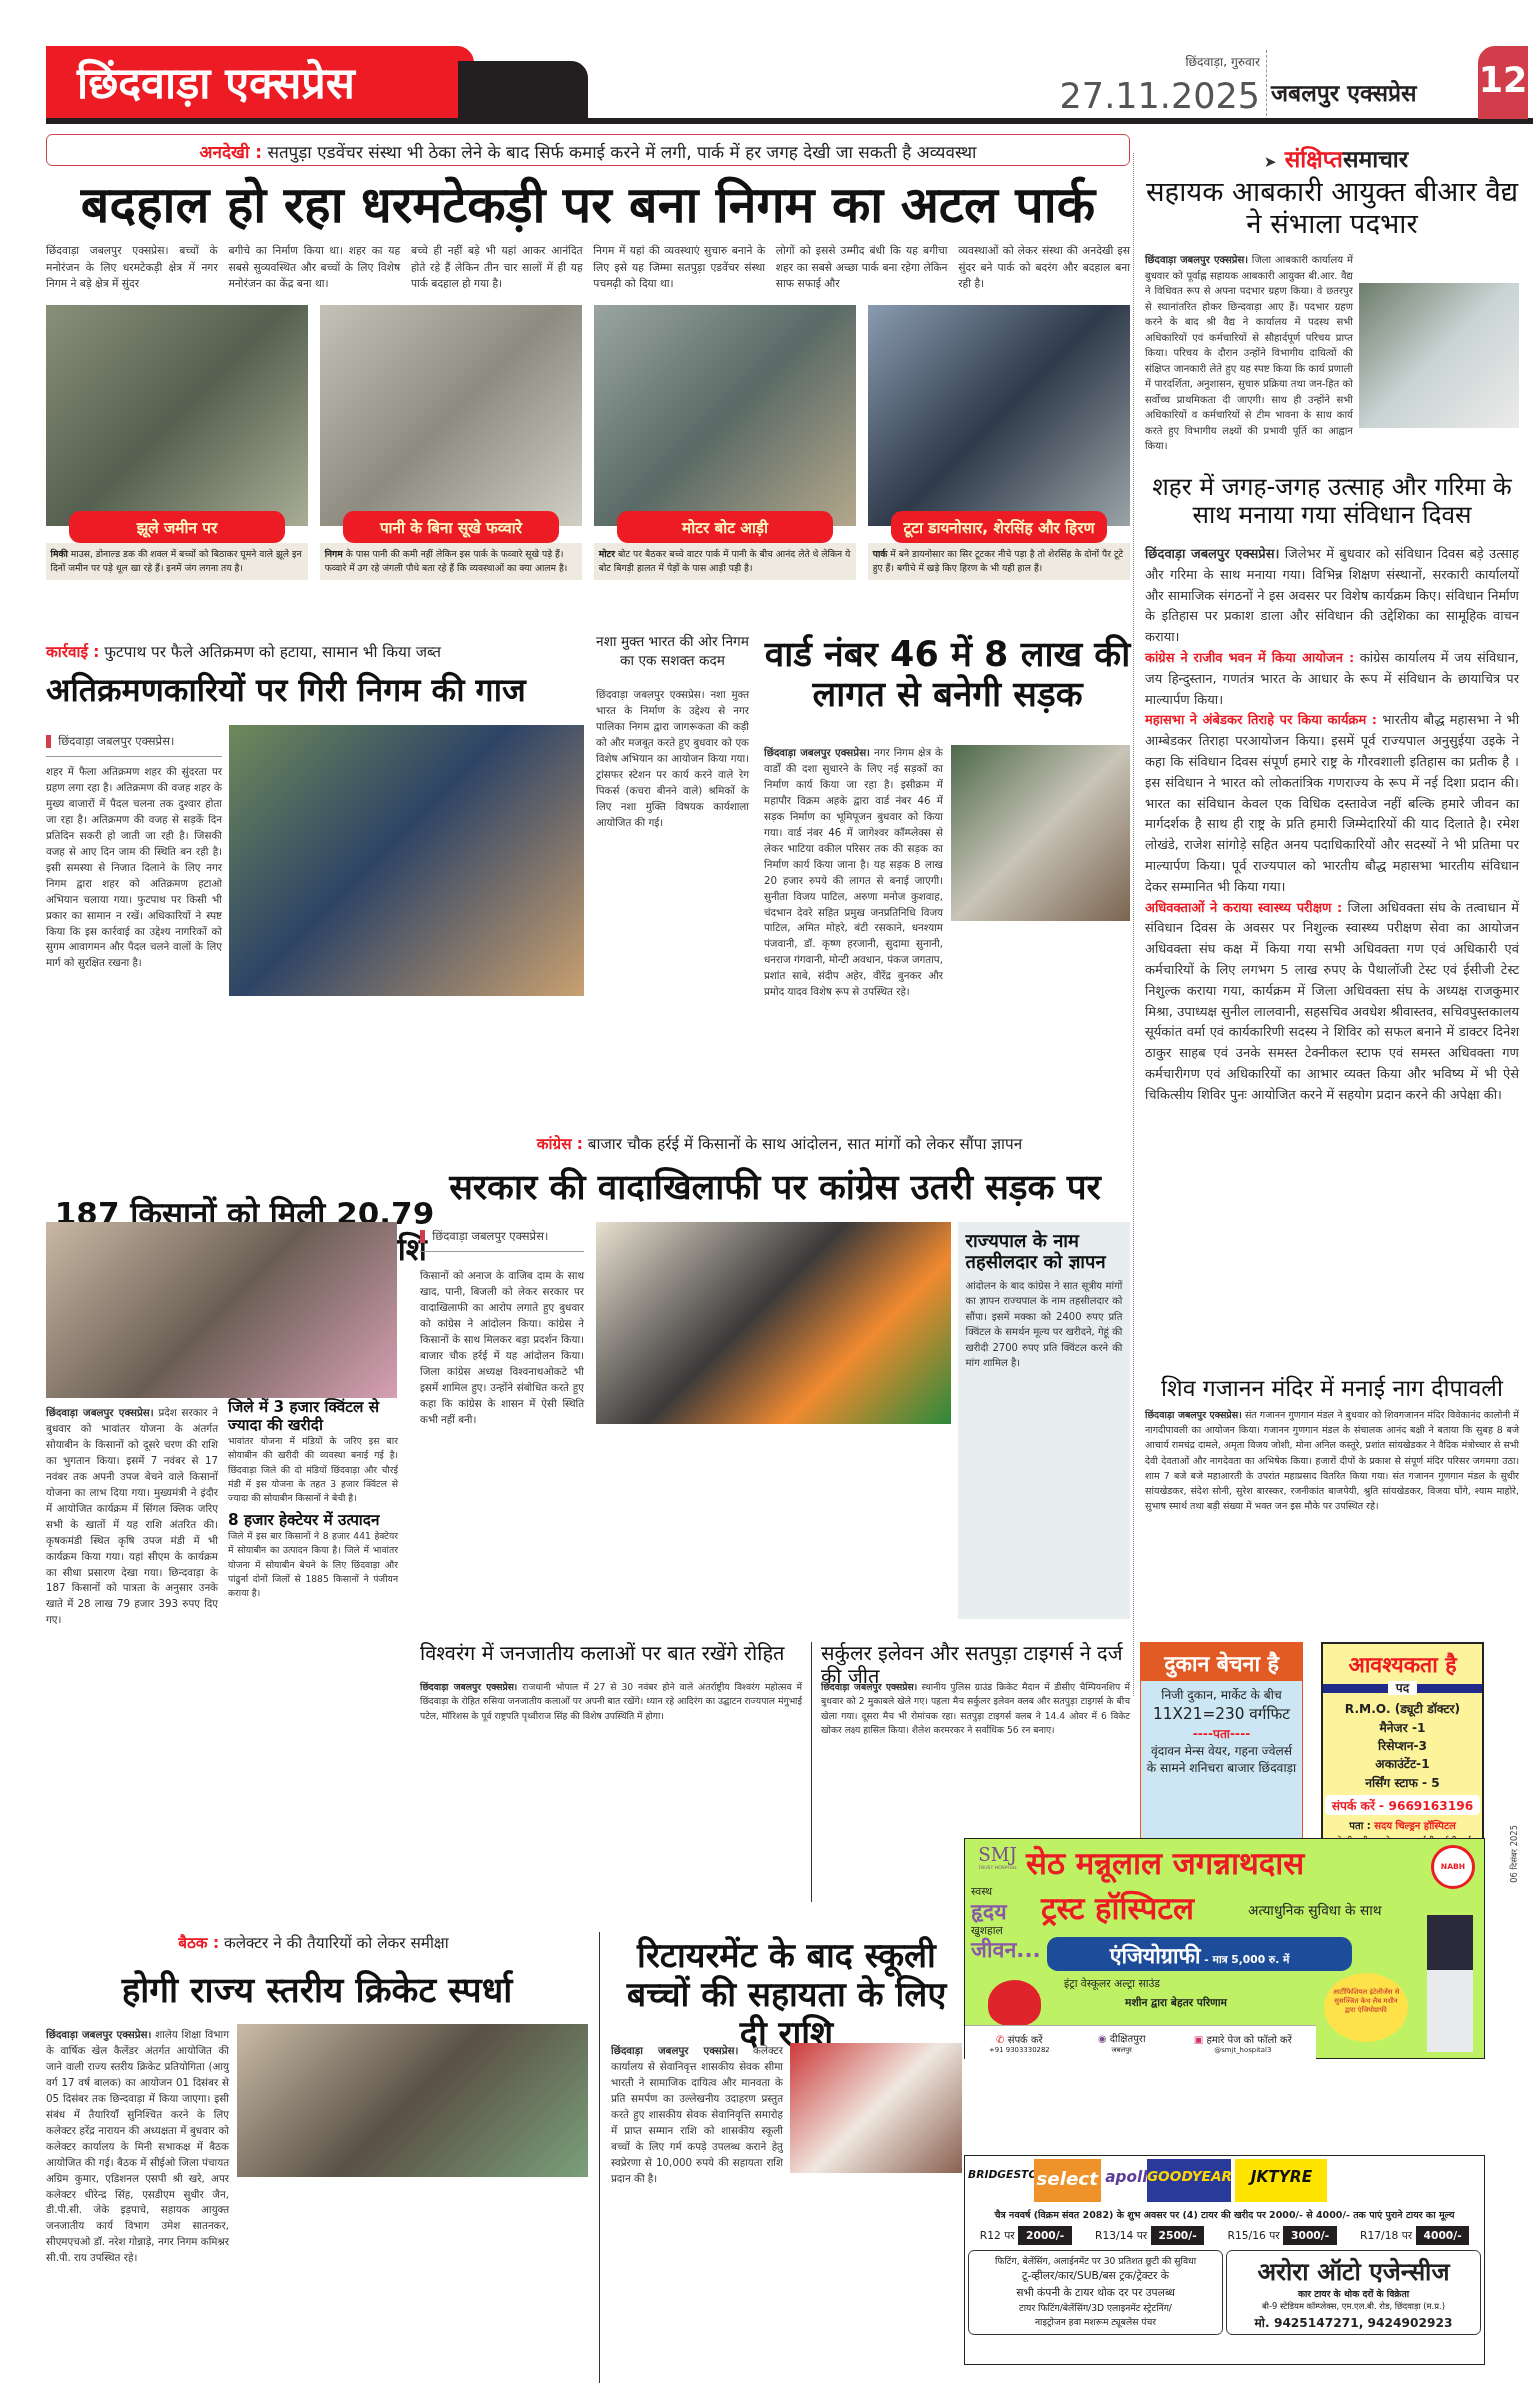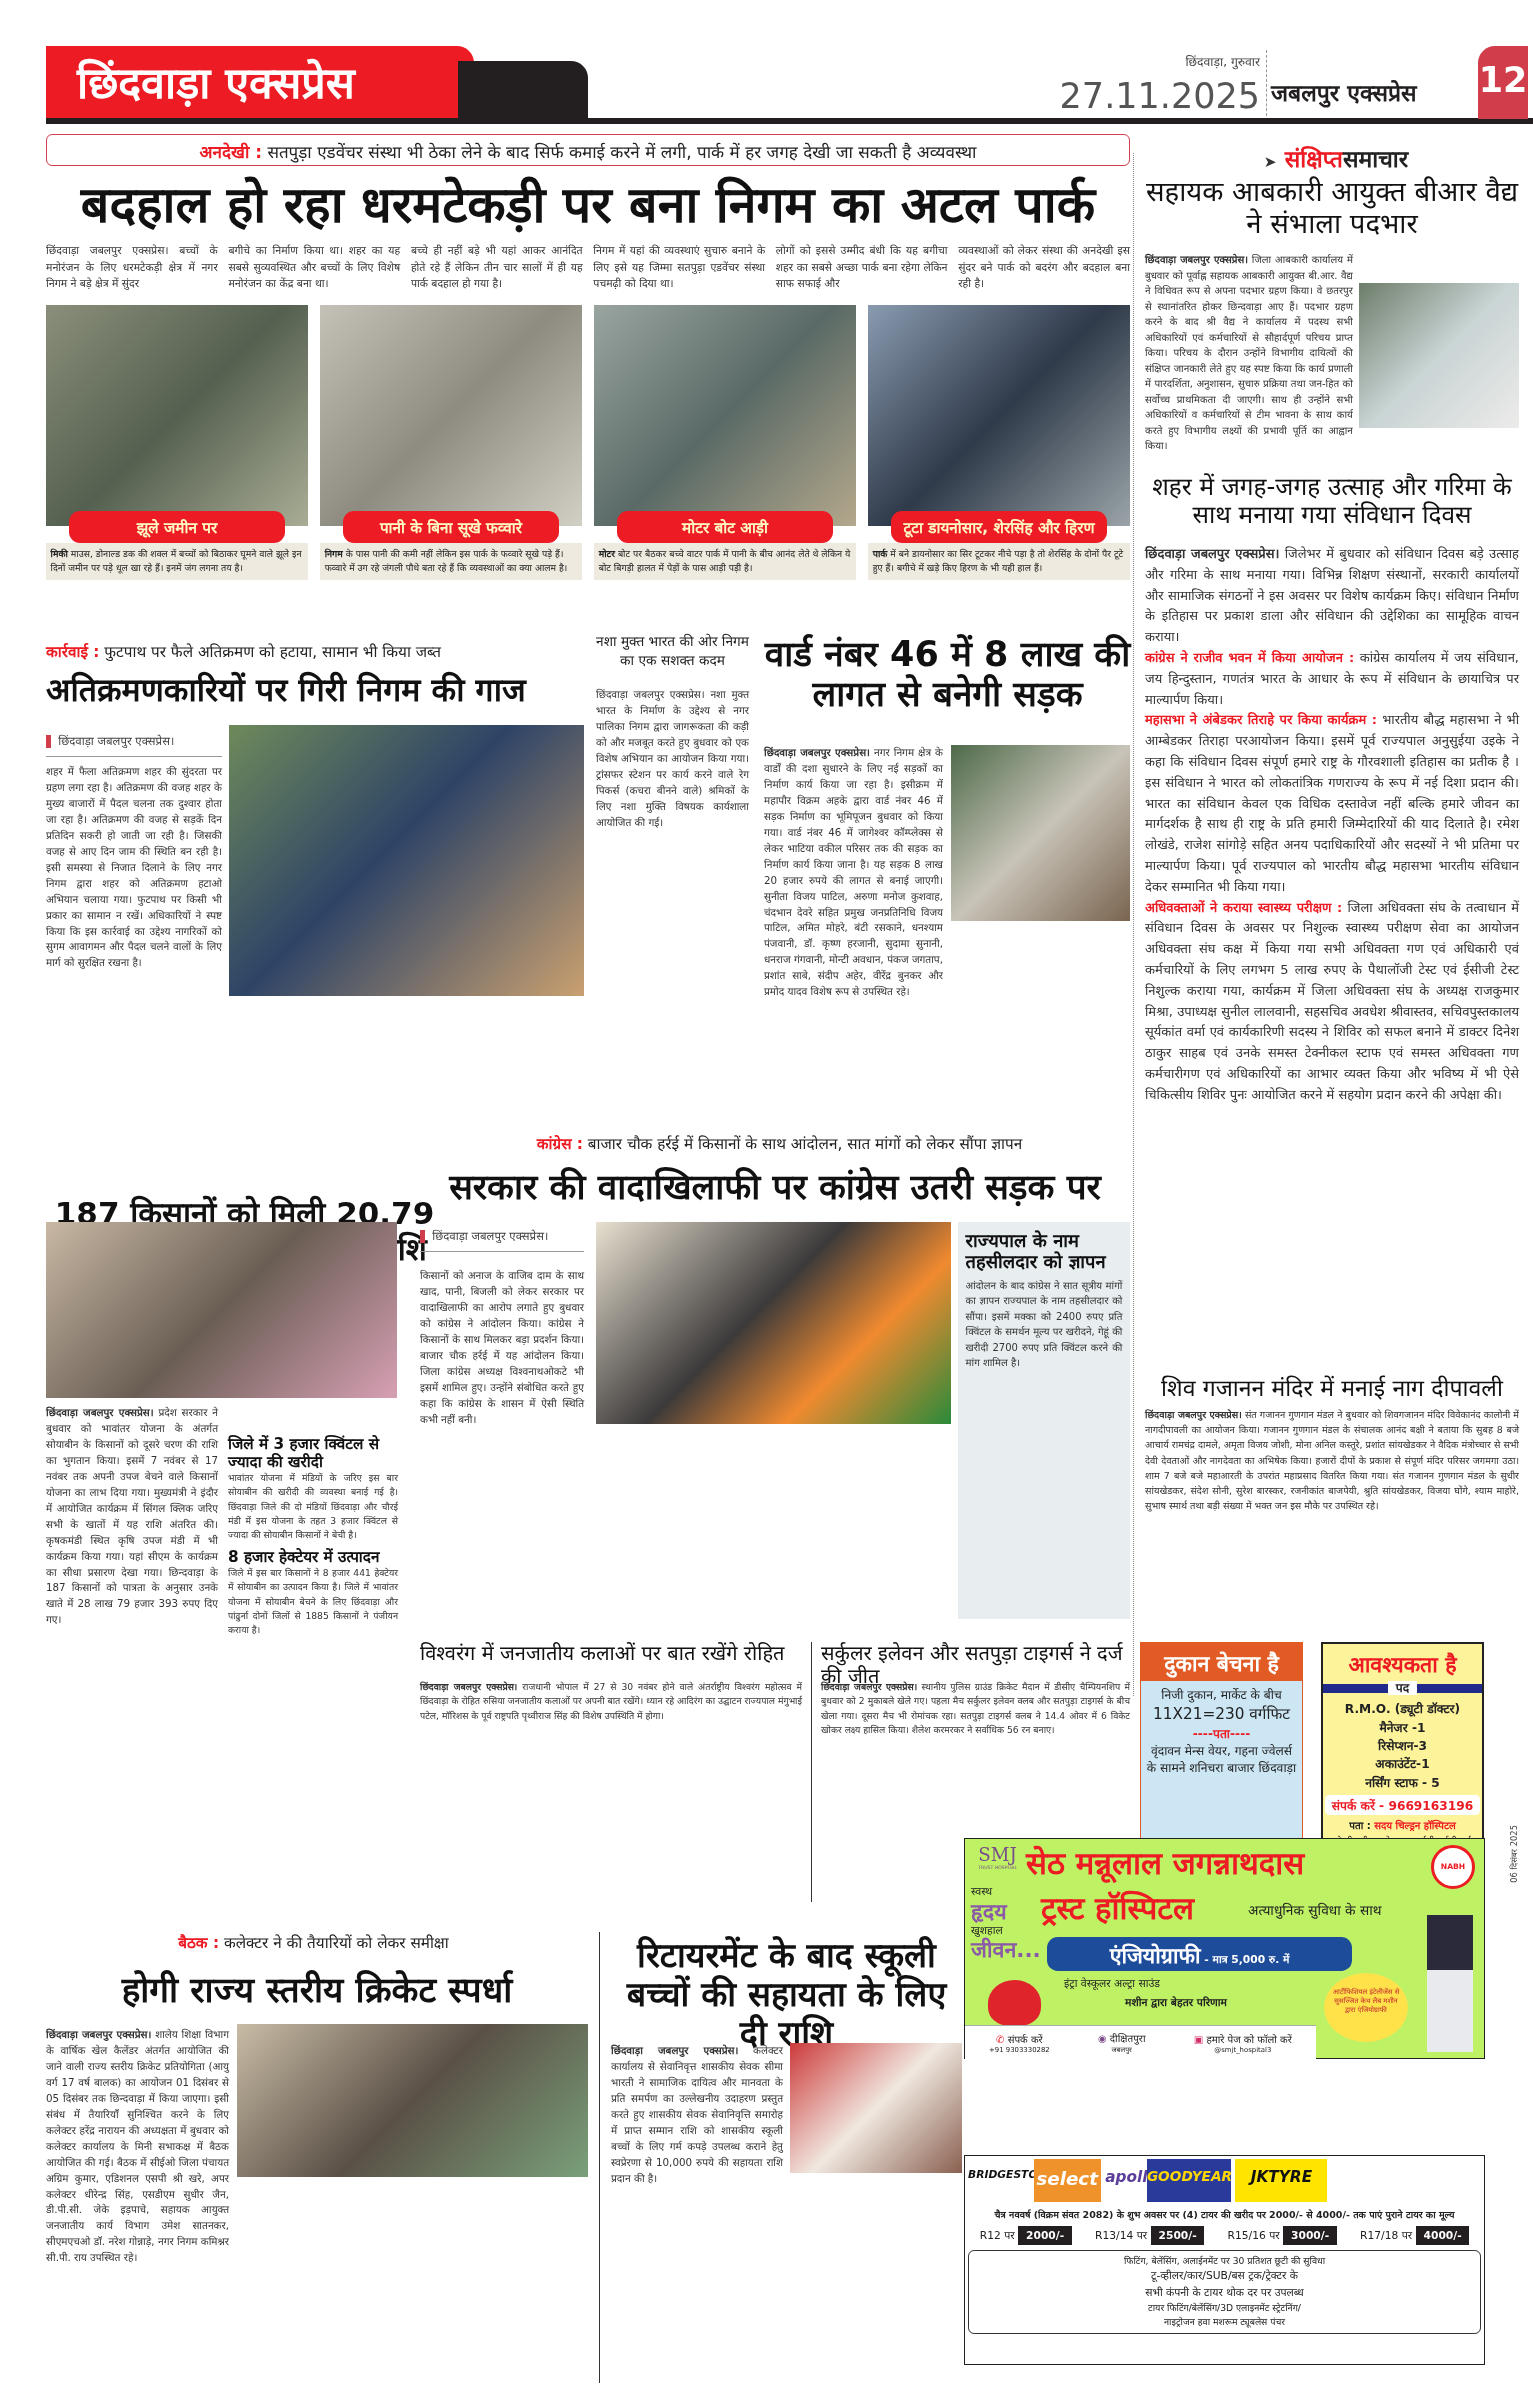--- a/index.html
+++ b/index.html
@@ -115,21 +115,21 @@
 <div class="abs photo" style="left:951px;top:745px;width:179px;height:176px;background:linear-gradient(135deg,#4e6a4a,#c8c4b8 50%,#7a6450)"></div>
 <div class="abs body" style="left:764px;top:745px;width:179px;font-size:10.3px">
   <b>छिंदवाड़ा जबलपुर एक्सप्रेस।</b> <span>नगर निगम क्षेत्र के वार्डों की दशा सुधारने के लिए नई सड़कों का निर्माण कार्य किया जा रहा है। इसीक्रम में महापौर विक्रम अहके द्वारा वार्ड नंबर 46 में सड़क निर्माण का भूमिपूजन बुधवार को किया गया। वार्ड नंबर 46 में जागेश्वर कॉम्प्लेक्स से लेकर भाटिया वकील परिसर तक की सड़क का निर्माण कार्य किया जाना है। यह सड़क 8 लाख 20 हजार रुपये की लागत से बनाई जाएगी। सुनीता विजय पाटिल, अरुणा मनोज कुशवाह, चंदभान देवरे सहित प्रमुख जनप्रतिनिधि विजय पाटिल, अमित मोहरे, बंटी रसकाने, धनश्याम पंजवानी, डॉ. कृष्ण हरजानी, सुदामा सुनानी, धनराज गंगवानी, मोन्टी अवधान, पंकज जगताप, प्रशांत साबे, संदीप अहेर, वीरेंद्र बुनकर और प्रमोद यादव विशेष रूप से उपस्थित रहे।</span>
 </div>
 
 <div class="abs headline" style="left:46px;top:1196px;width:397px;font-size:31px;text-align:center">187 किसानों को मिली 20.79 लाख से ज्यादा भावांतर की राशि</div>
 <div class="abs photo" style="left:46px;top:1222px;width:351px;height:176px;background:linear-gradient(135deg,#c8b8a4,#6a5e54 50%,#d7a0b4)"></div>
 <div class="abs body" style="left:46px;top:1405px;width:172px;font-size:10.3px">
   <b>छिंदवाड़ा जबलपुर एक्सप्रेस।</b> <span>प्रदेश सरकार ने बुधवार को भावांतर योजना के अंतर्गत सोयाबीन के किसानों को दूसरे चरण की राशि का भुगतान किया। इसमें 7 नवंबर से 17 नवंबर तक अपनी उपज बेचने वाले किसानों योजना का लाभ दिया गया। मुख्यमंत्री ने इंदौर में आयोजित कार्यक्रम में सिंगल क्लिक जरिए सभी के खातों में यह राशि अंतरित की। कृषकमंडी स्थित कृषि उपज मंडी में भी कार्यक्रम किया गया। यहां सीएम के कार्यक्रम का सीधा प्रसारण देखा गया। छिन्दवाड़ा के 187 किसानों को पात्रता के अनुसार उनके खाते में 28 लाख 79 हजार 393 रुपए दिए गए।</span>
 </div>
-<div class="abs" style="left:228px;top:1436px;width:170px">
+<div class="abs" style="left:228px;top:1399px;width:170px">
   <div class="headline" style="font-size:15.3px">जिले में 3 हजार क्विंटल से ज्यादा की खरीदी</div>
   <p class="body" style="font-size:9.2px">भावांतर योजना में मंडियों के जरिए इस बार सोयाबीन की खरीदी की व्यवस्था बनाई गई है। छिंदवाड़ा जिले की दो मंडियों छिंदवाड़ा और चौरई मंडी में इस योजना के तहत 3 हजार क्विंटल से ज्यादा की सोयाबीन किसानों ने बेची है।</p>
   <div class="headline" style="font-size:15.3px;margin-top:6.1px">8 हजार हेक्टेयर में उत्पादन</div>
   <p class="body" style="font-size:9.2px">जिले में इस बार किसानों ने 8 हजार 441 हेक्टेयर में सोयाबीन का उत्पादन किया है। जिले में भावांतर योजना में सोयाबीन बेचने के लिए छिंदवाड़ा और पांढुर्ना दोनों जिलों से 1885 किसानों ने पंजीयन कराया है।</p>
 </div>
 
 <div class="abs" style="left:428px;top:1133px;width:703px;font-size:15.3px;text-align:center">
   <b class="red">कांग्रेस :</b> <span>बाजार चौक हर्रई में किसानों के साथ आंदोलन, सात मांगों को लेकर सौंपा ज्ञापन</span>
 </div>
 <div class="abs headline" style="left:420px;top:1167px;width:710px;font-size:35px;text-align:center">सरकार की वादाखिलाफी पर कांग्रेस उतरी सड़क पर</div>
@@ -241,15 +241,21 @@
     <div><span style="font-size:10.7px">R17/18 पर</span> <span class="price-box" style="font-size:10.7px;padding:3.1px 7.6px">4000/-</span></div>
   </div>
   <div style="display:flex;gap:3.1px;padding:3.1px">
     <div style="flex:1;border:0.8px solid #333;border-radius:6.1px;text-align:center;font-size:9.2px;line-height:1.55;padding:3.1px">
       <div>फिटिंग, बेलेंसिंग, अलाईनमेंट पर 30 प्रतिशत छूटी की सुविधा</div>
       <div style="font-size:10.7px">टू-व्हीलर/कार/SUB/बस ट्रक/ट्रेक्टर के</div>
       <div style="font-size:10.7px">सभी कंपनी के टायर थोक दर पर उपलब्ध</div>
       <div>टायर फिटिंग/बेलेंसिंग/3D एलाइनमेंट स्ट्रेटनिंग/</div>
       <div>नाइट्रोजन हवा मशरूम ट्यूबलेस पंचर</div>
     </div>
+    <div style="flex:1;border:0.8px solid #333;border-radius:6.1px;text-align:center;padding:3.1px">
+      <div style="font-size:24.4px;font-weight:bold">अरोरा ऑटो एजेन्सीज</div>
+      <div style="font-size:9.2px;font-weight:bold">कार टायर के थोक दरों के विक्रेता</div>
+      <div style="font-size:8.4px">बी-9 स्टेडियम कॉम्प्लेक्स, एम.एल.बी. रोड, छिंदवाड़ा (म.प्र.)</div>
+      <div style="font-size:12.2px;font-weight:bold;margin-top:3.1px">मो. 9425147271, 9424902923</div>
+    </div>
   </div>
 </div>
 
 
 </body></html>

